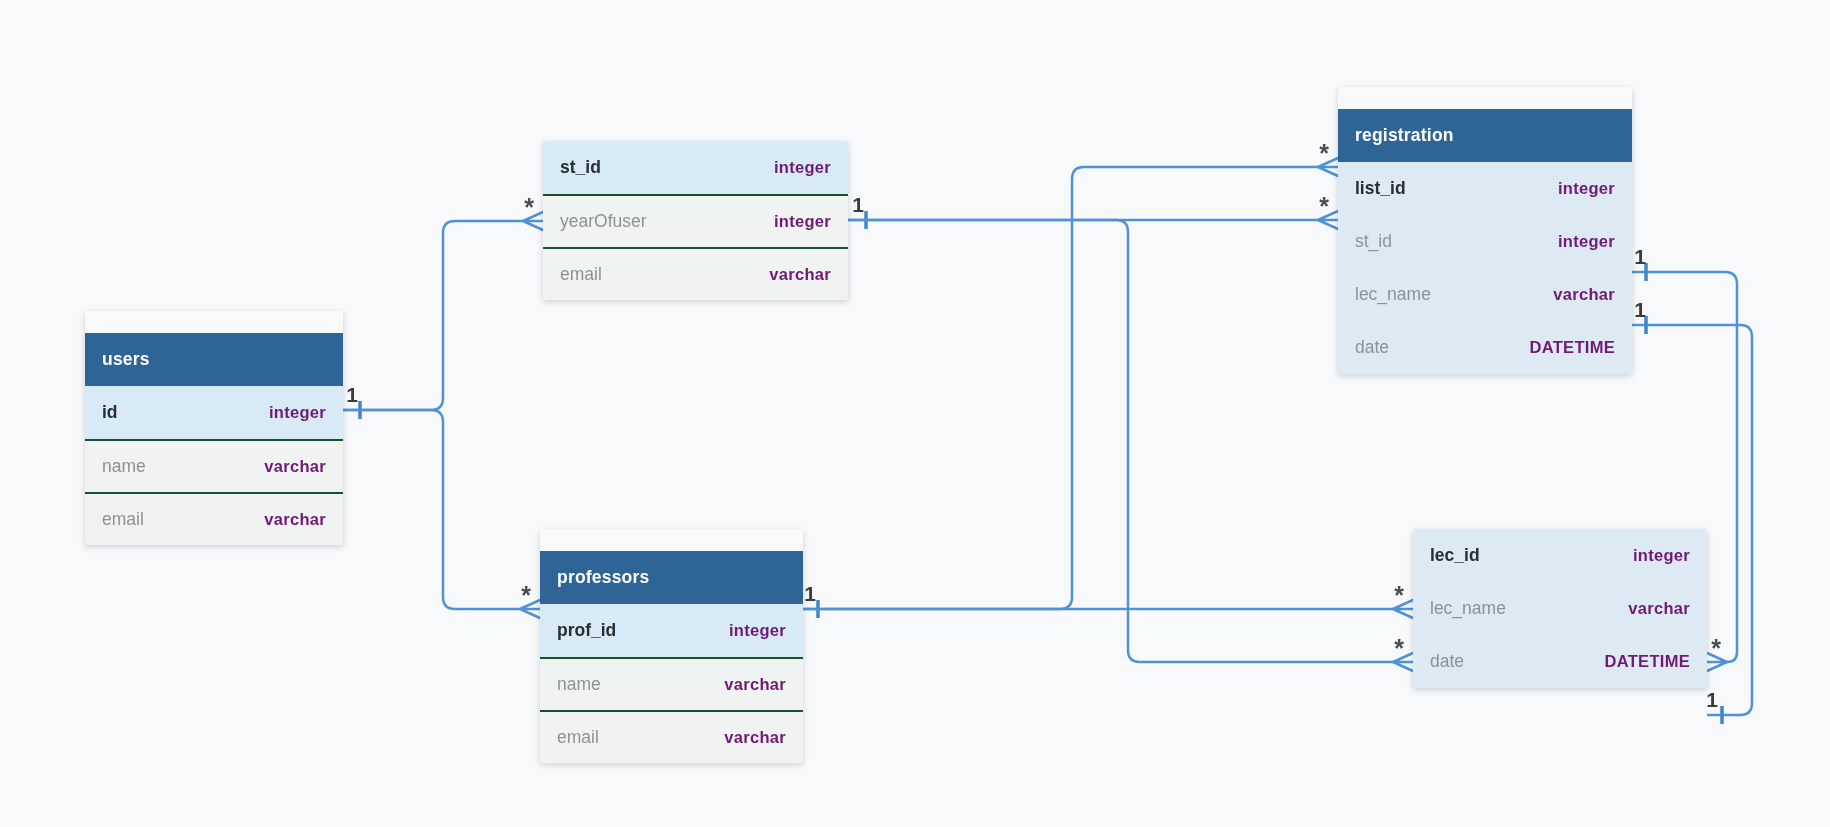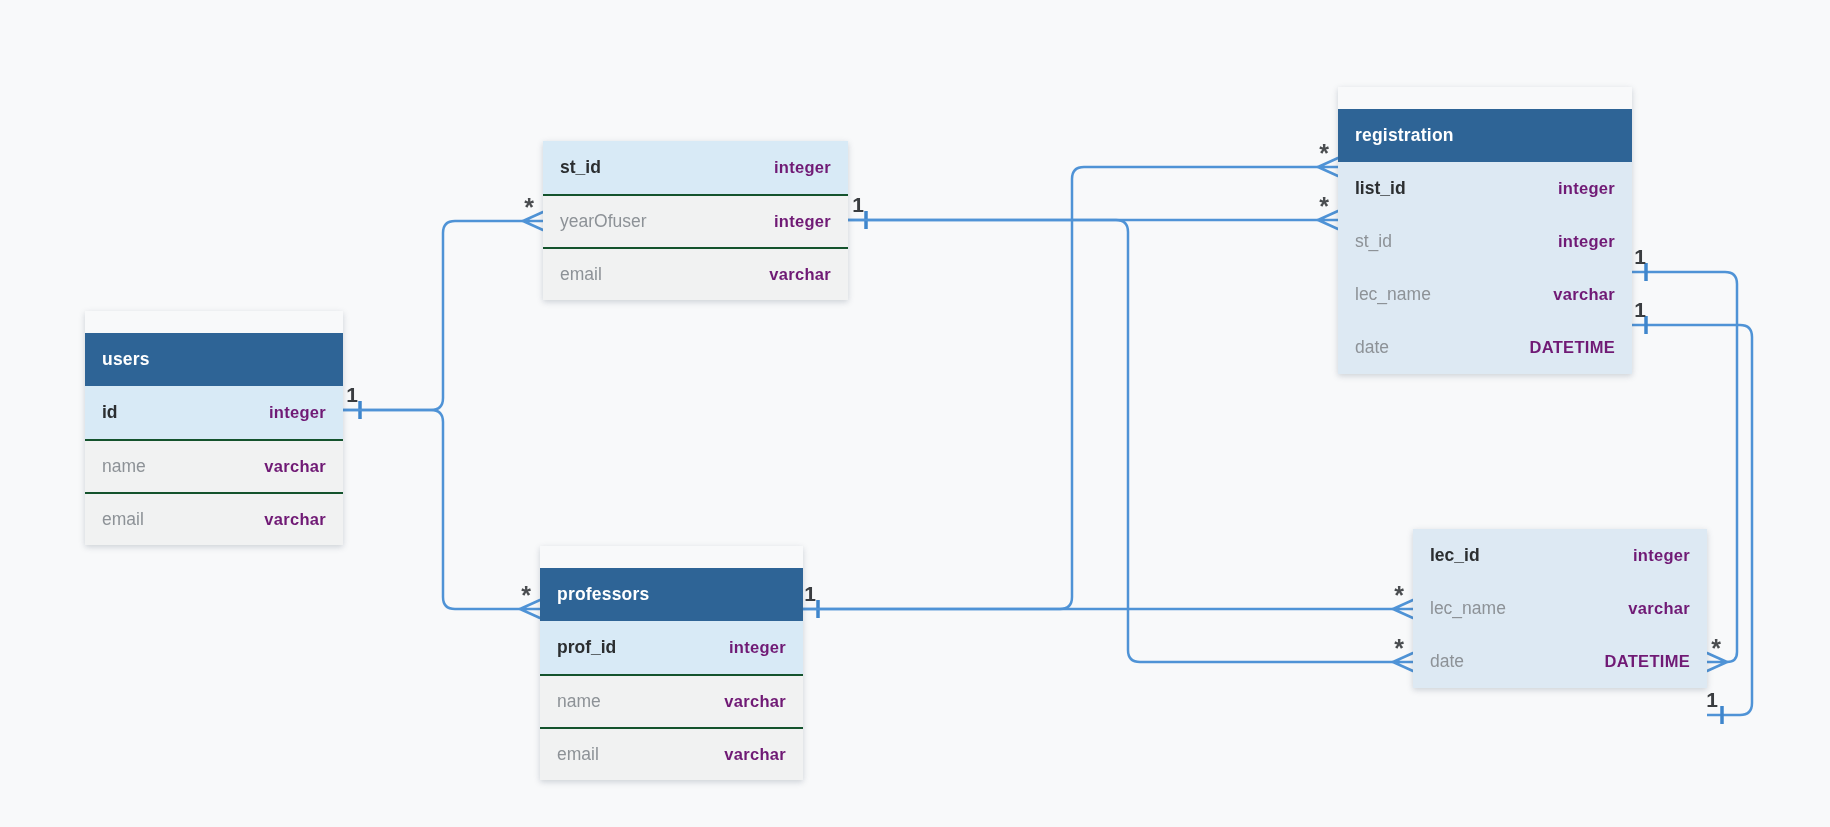--- a/index.html
+++ b/index.html
@@ -116,21 +116,21 @@
         </div>
         <div class="tbl-row">
           <span class="fname">yearOfuser</span>
           <span class="ftype">integer</span>
         </div>
         <div class="tbl-row">
           <span class="fname">email</span>
           <span class="ftype">varchar</span>
         </div>
       </div>
-      <div class="tbl gray" style="left: 540px; top: 546px; width: 263px;">
+      <div class="tbl gray" style="left: 540px; top: 529px; width: 263px;">
         <div class="tbl-header">professors</div>
         <div class="tbl-row pk">
           <span class="fname">prof_id</span>
           <span class="ftype">integer</span>
         </div>
         <div class="tbl-row">
           <span class="fname">name</span>
           <span class="ftype">varchar</span>
         </div>
         <div class="tbl-row">

